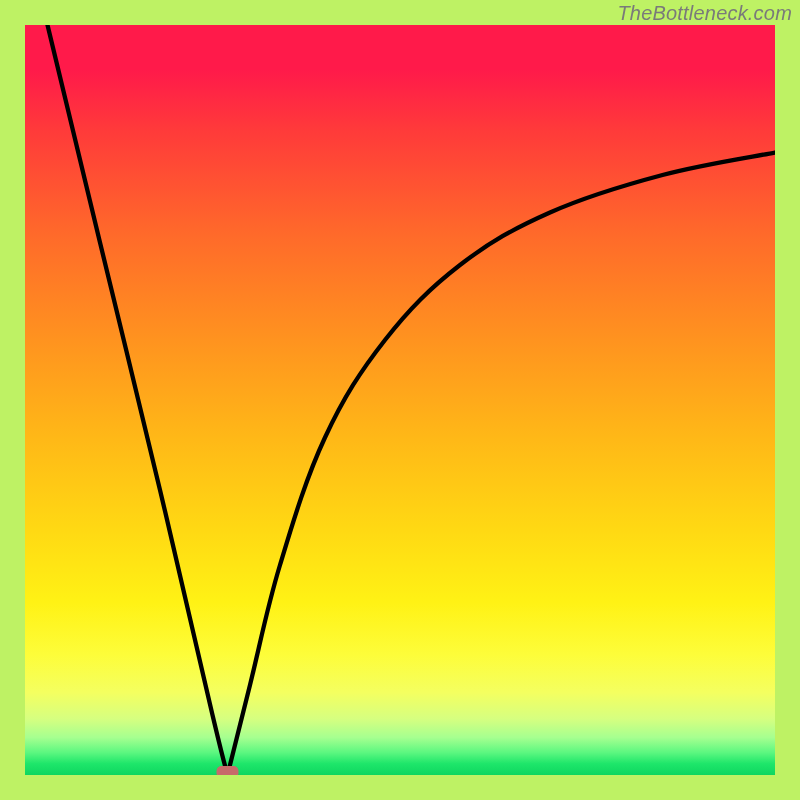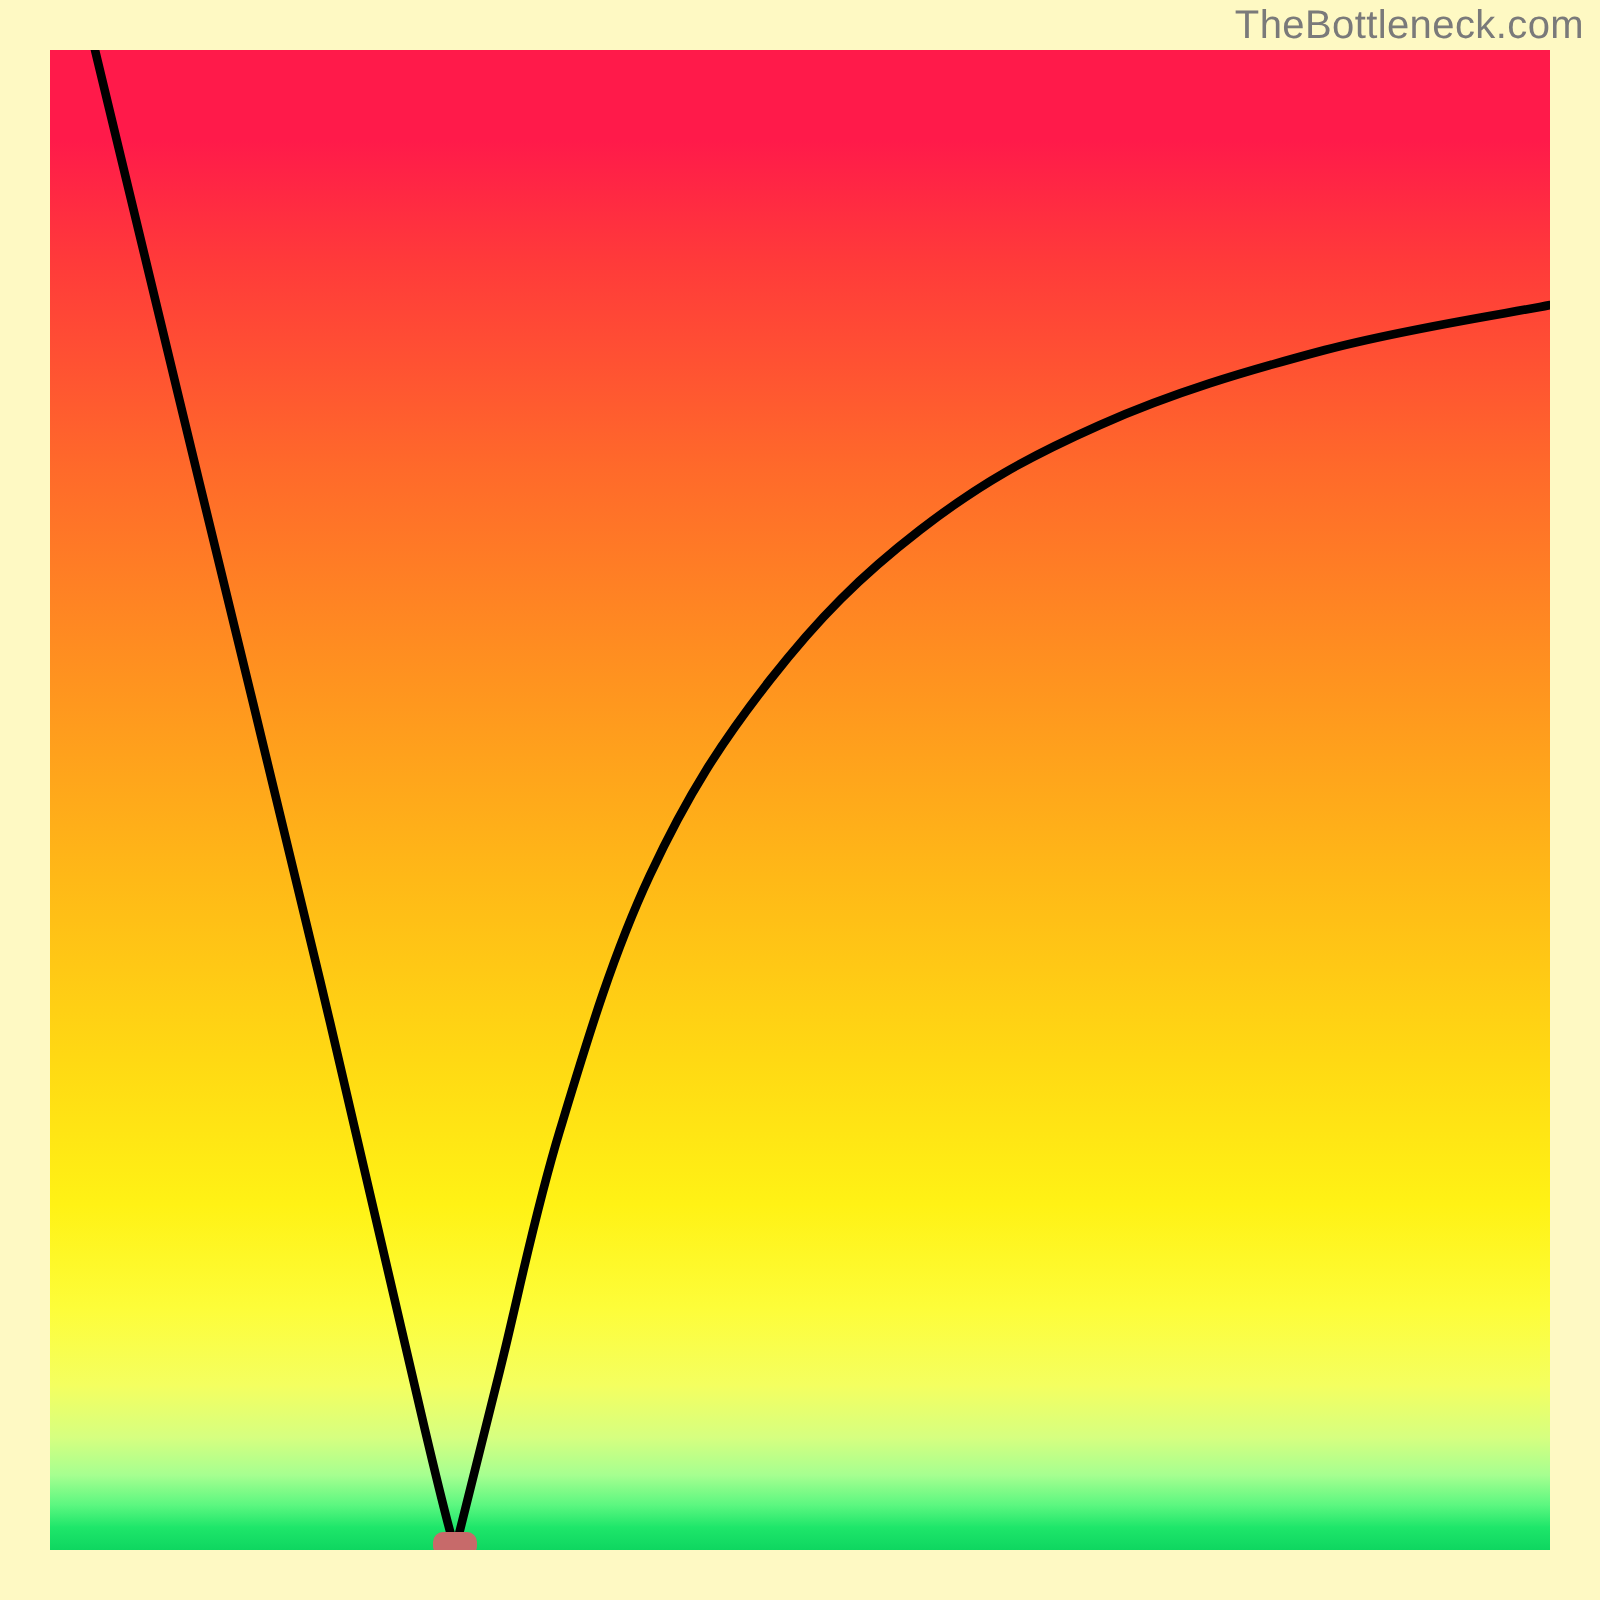--- a/index.html
+++ b/index.html
@@ -10,21 +10,22 @@
     overflow: hidden;
     background: #000;
     font-family: Arial, Helvetica, sans-serif;
   }
   .frame {
     position: absolute;
     top: 0;
     left: 0;
     width: 800px;
     height: 800px;
-    background: #fef9c3;
+    background: #bef264;
+    font-style: italic;
   }
   .plot {
     position: absolute;
     top: 25px;
     left: 25px;
     width: 750px;
     height: 750px;
     overflow: hidden;
   }
   .gradient {

